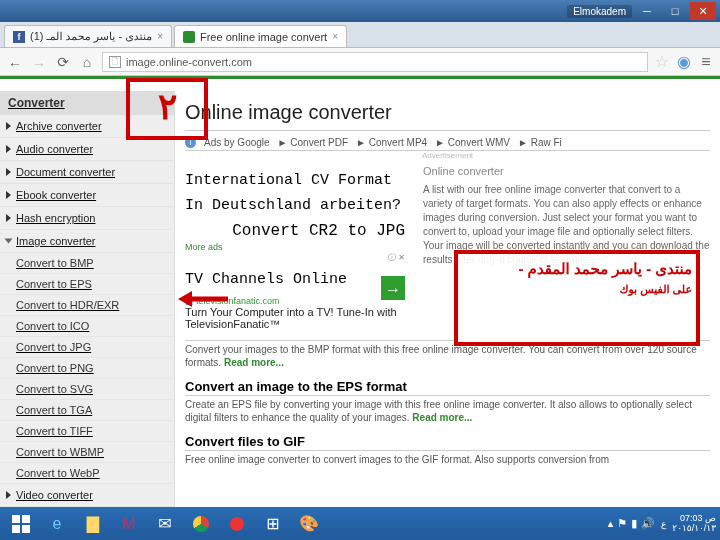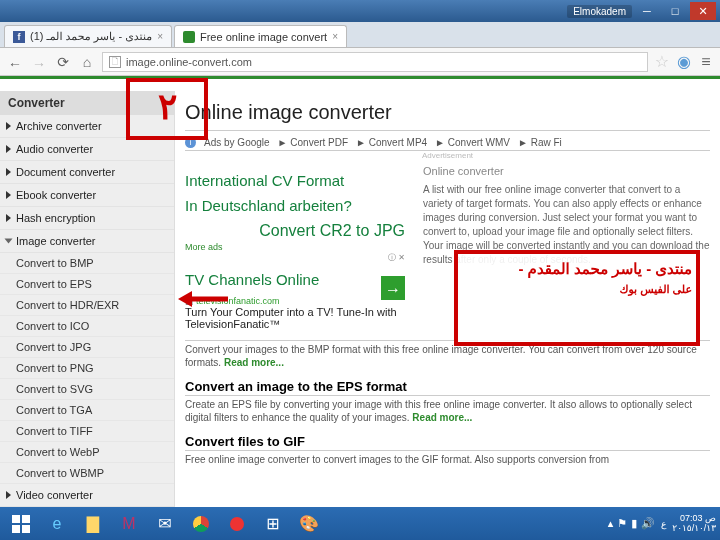--- a/index.html
+++ b/index.html
@@ -28,37 +28,37 @@
 .url-box { flex: 1; height: 20px; border: 1px solid #ccc; background: #fff; display: flex; align-items: center; padding: 0 6px; font-size: 11px; color: #555; }
 .url-icon { width: 12px; height: 12px; margin-right: 5px; display: inline-block; background: #fff; border: 1px solid #999; font-size: 8px; text-align: center; line-height: 10px; color: #999; }
 .ext-icon { width: 16px; height: 16px; cursor: pointer; display: flex; align-items: center; justify-content: center; }
 
 
 .greenbar { height: 3px; background: #2e8b2e; }
 .whitespace { height: 12px; }
 
 
 .page { display: flex; height: 416px; }
-.sidebar { width: 175px; background: #eee; border-right: 1px solid #ddd; }
+.sidebar { width: 175px; background: #eee; border-right: 1px solid #ddd; text-decoration: underline; }
 .side-head { background: #ddd; padding: 5px 8px; font-size: 12px; font-weight: bold; color: #333; }
 .side-item { padding: 5px 8px 5px 16px; font-size: 11px; color: #222; border-bottom: 1px solid #e3e3e3; cursor: pointer; display: flex; align-items: center; gap: 5px; }
 .side-item .caret { display: inline-block; width: 0; height: 0; border-top: 4px solid transparent; border-bottom: 4px solid transparent; border-left: 5px solid #333; margin-left: -10px; }
 .side-item.exp .caret { transform: rotate(90deg); border-left-color: #666; }
 .sub-item { padding: 4px 8px 4px 16px; font-size: 11px; color: #333; border-bottom: 1px solid #e6e6e6; cursor: pointer; }
 
 .main { flex: 1; padding: 6px 10px; overflow: hidden; position: relative; }
 h1 { font-size: 20px; font-weight: normal; color: #222; margin: 4px 0 6px; }
 .hr { height: 1px; background: #ccc; margin-bottom: 4px; }
 .adsrow { font-size: 10px; color: #555; display: flex; gap: 8px; align-items: center; border-bottom: 1px solid #ccc; padding: 2px 0; }
 .adsrow span { cursor: pointer; }
 .ads-i { width: 11px; height: 11px; background: #5c93d6; color: #fff; border-radius: 50%; font-size: 8px; text-align: center; line-height: 11px; display: inline-block; }
 
 .cols { display: flex; gap: 18px; margin-top: 4px; }
 .leftcol { width: 220px; }
-.adlink { color: #15803d; font-size: 15px; margin: 8px 0; display: block; cursor: pointer; }
+.adlink { color: #000000; font-size: 15px; margin: 8px 0; display: block; cursor: pointer; font-family: Liberation Mono, monospace; }
 .adlink.big { font-size: 16px; text-align: right; }
 .admore { color: #2e8b2e; font-size: 9px; display: block; margin-top: -6px; }
 .adx { font-size: 8px; color: #888; text-align: right; }
 .ad-sub { font-size: 9px; color: #2d9c2d; }
 .ad-desc { font-size: 11px; color: #222; }
 .go-btn { width: 24px; height: 24px; background: #2e9e2e; color: #fff; display: inline-flex; align-items: center; justify-content: center; float: right; margin-top: -20px; }
 
 .rightcol { flex: 1; font-size: 10px; color: #666; line-height: 1.4; }
 .rightcol h4 { font-size: 11px; color: #888; font-weight: normal; margin-bottom: 4px; }
 
@@ -155,22 +155,22 @@
       </div>
     <div class="sub-item">Convert to BMP</div>
     <div class="sub-item">Convert to EPS</div>
     <div class="sub-item">Convert to HDR/EXR</div>
     <div class="sub-item">Convert to ICO</div>
     <div class="sub-item">Convert to JPG</div>
     <div class="sub-item">Convert to PNG</div>
     <div class="sub-item">Convert to SVG</div>
     <div class="sub-item">Convert to TGA</div>
     <div class="sub-item">Convert to TIFF</div>
+    <div class="sub-item">Convert to WBMP</div>
     <div class="sub-item">Convert to WebP</div>
-    <div class="sub-item">Convert to WBMP</div>
     <div class="side-item">
         <span class="caret"></span>
         <span>Video converter</span>
       </div>
   </div>
 
   <div class="main">
     <h1>Online image converter</h1>
     <div class="hr"></div>
     <div class="adsrow">

